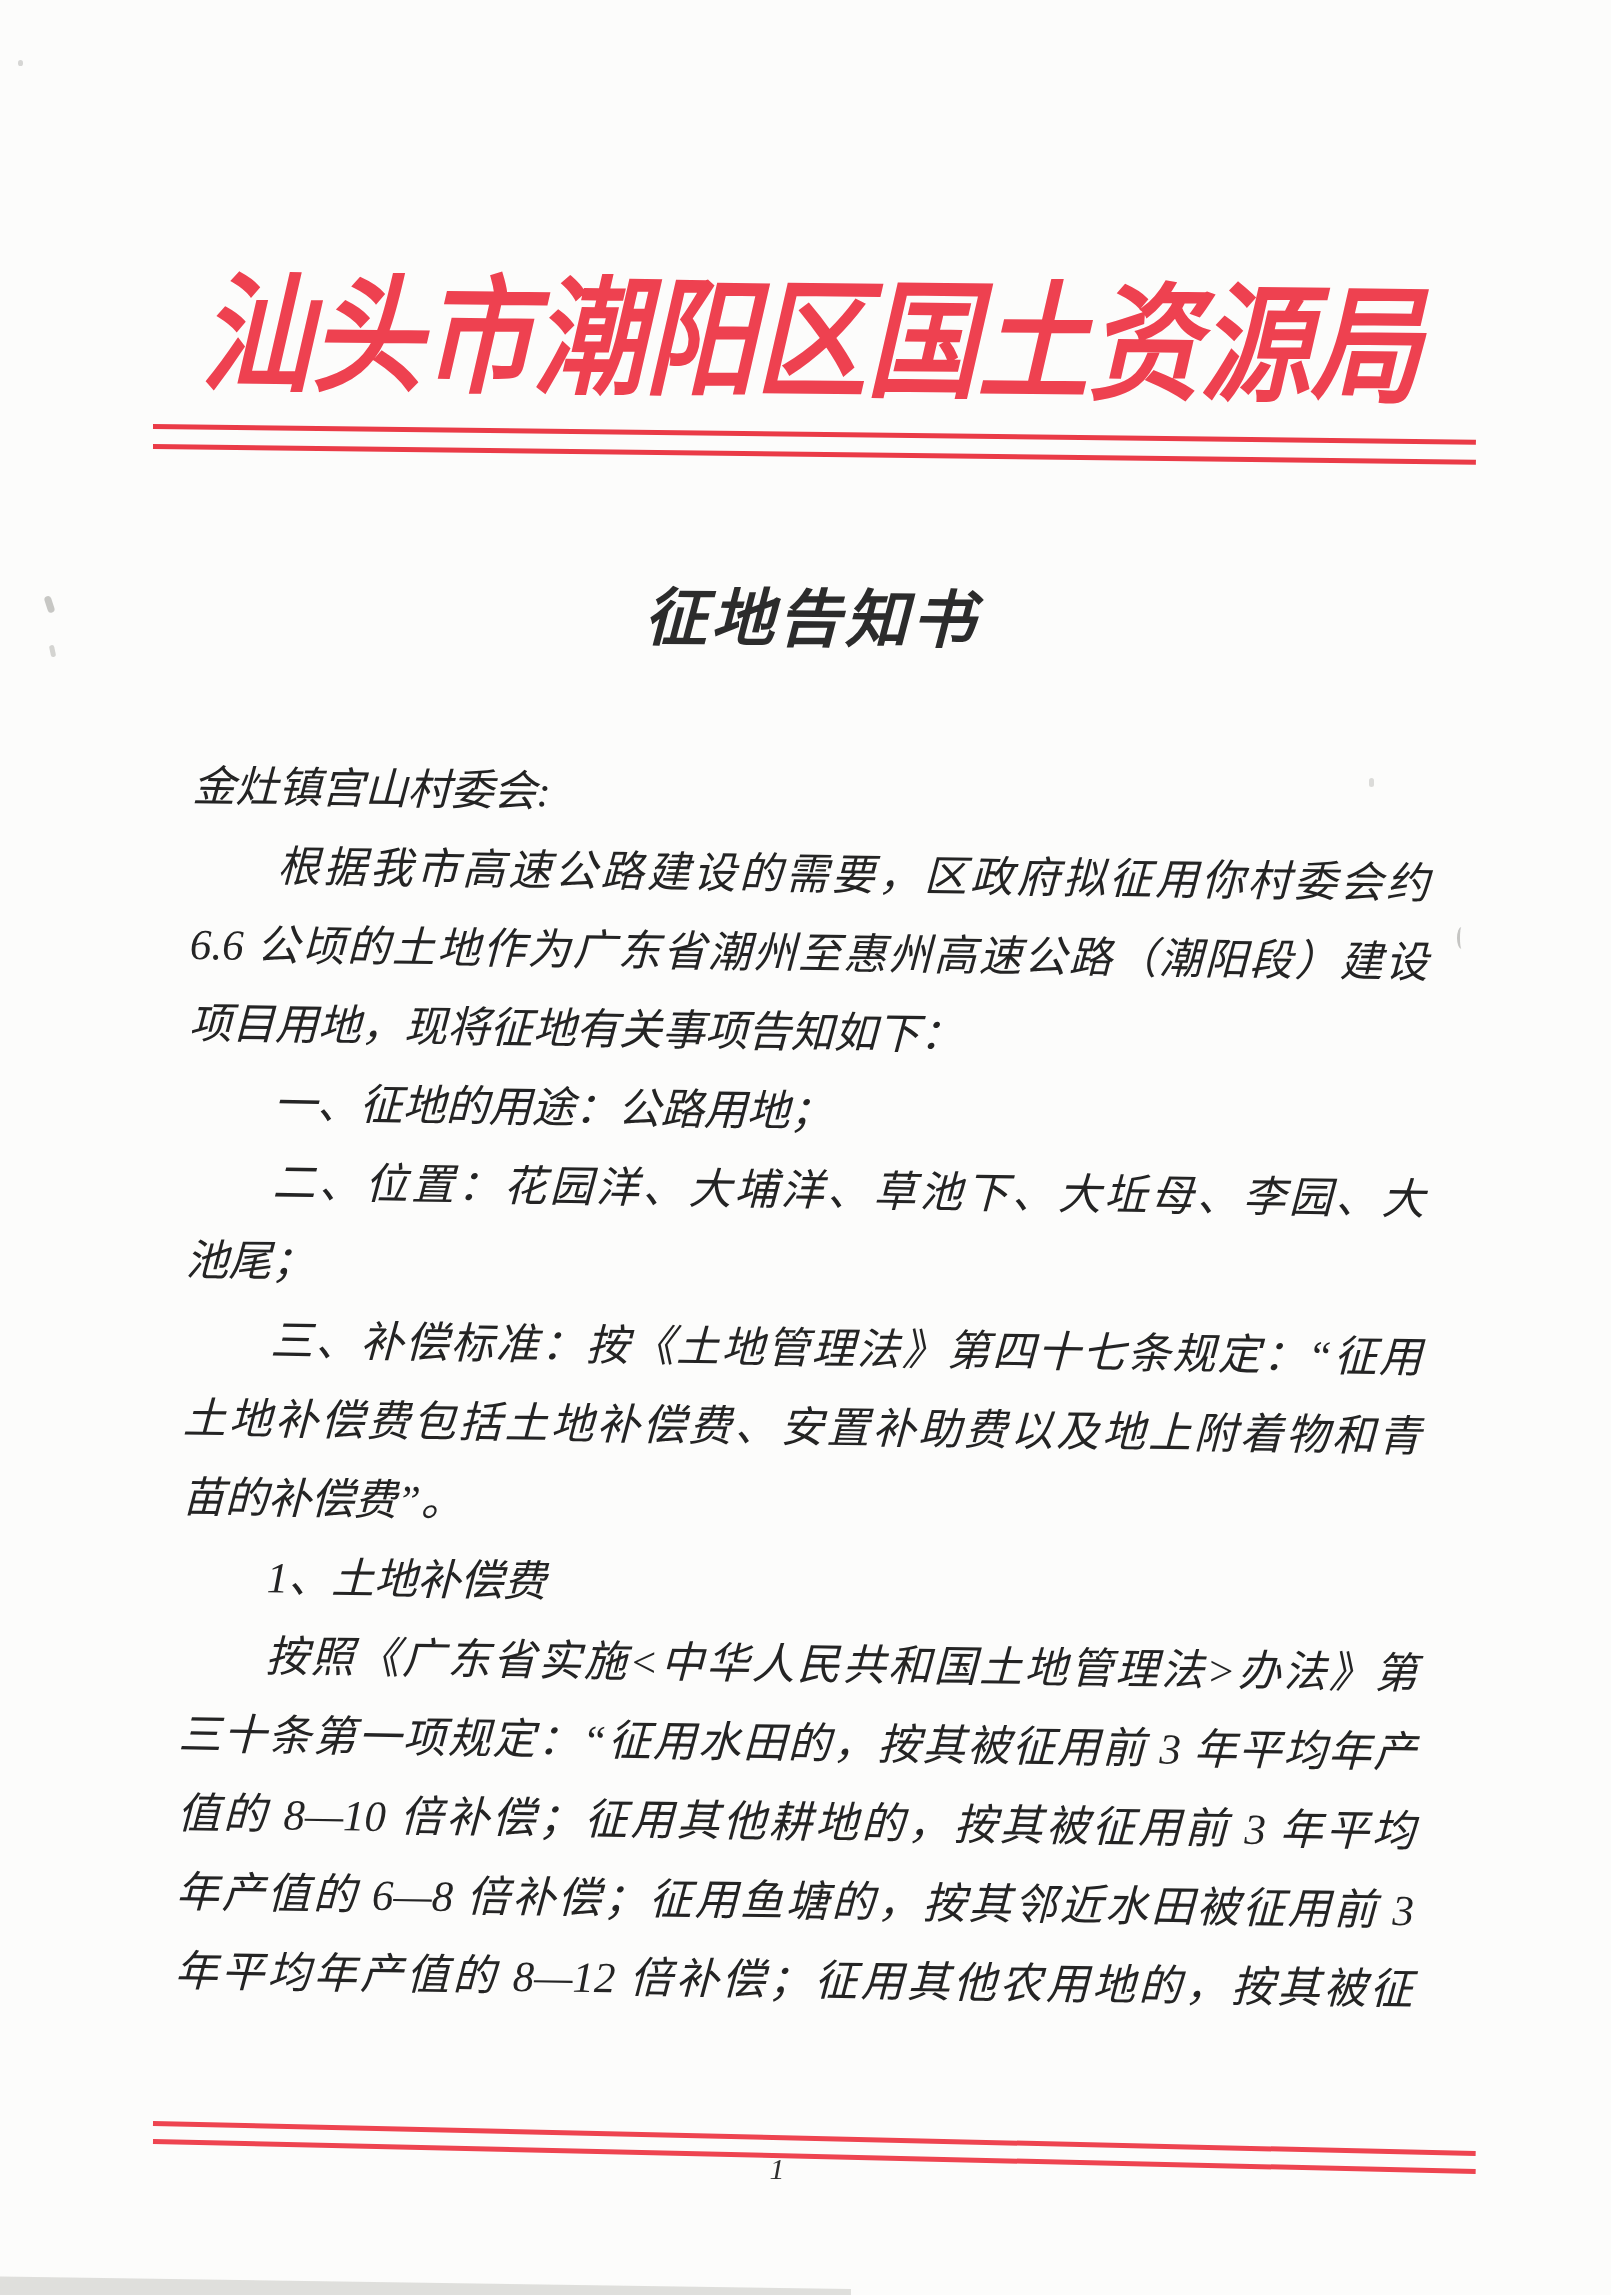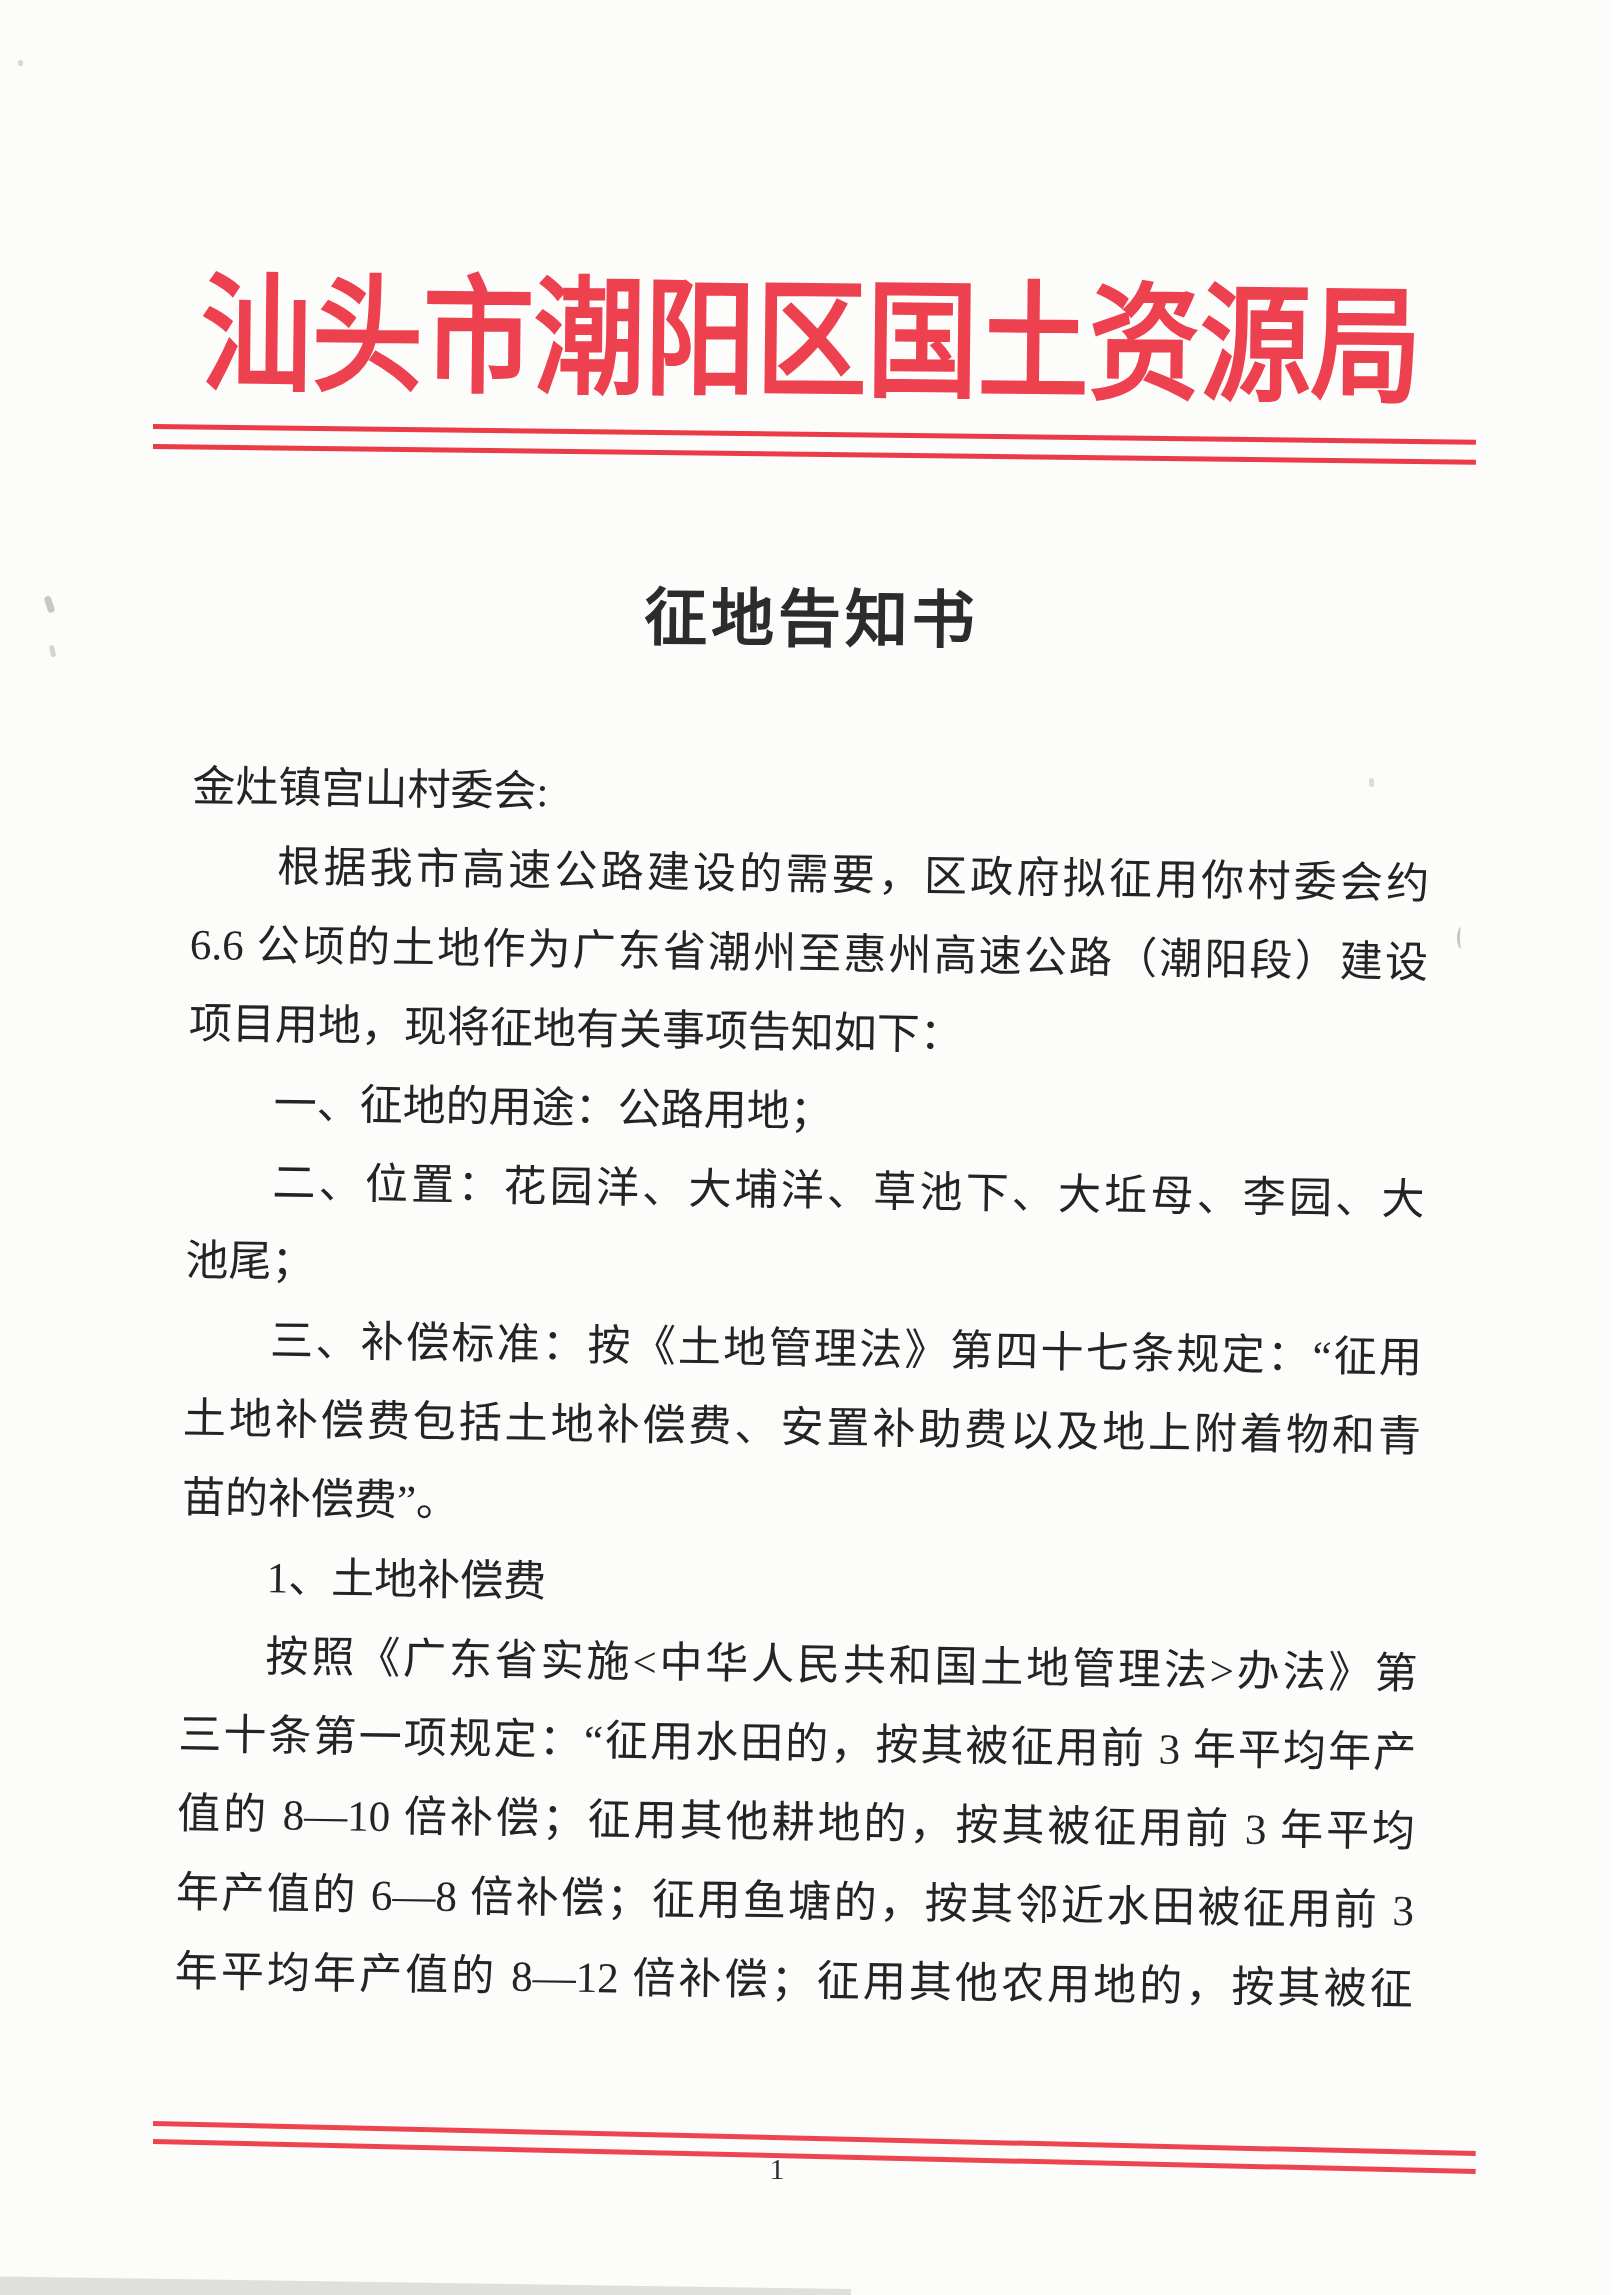--- a/index.html
+++ b/index.html
@@ -2,20 +2,21 @@
 <html lang="zh-CN" style="font-size:10.5px"><head>
 <meta charset="utf-8">
 <style>
   html,body{margin:0;padding:0;background:#ffffff;}
   .page{
     position:relative;
     width:1611px;height:2295px;
     background:#fcfcfb;
     overflow:hidden;
     font-family:"Liberation Serif","DejaVu Serif",serif;
+    font-style:italic;
   }
   
   .letterhead{
     position:absolute;left:0;top:249px;width:1623px;
     text-align:center;
     font-size:111px;font-weight:bold;
     color:#ee4150;
     letter-spacing:0px;
     white-space:nowrap;
     transform:rotate(0.6deg) scaleY(1.15);

